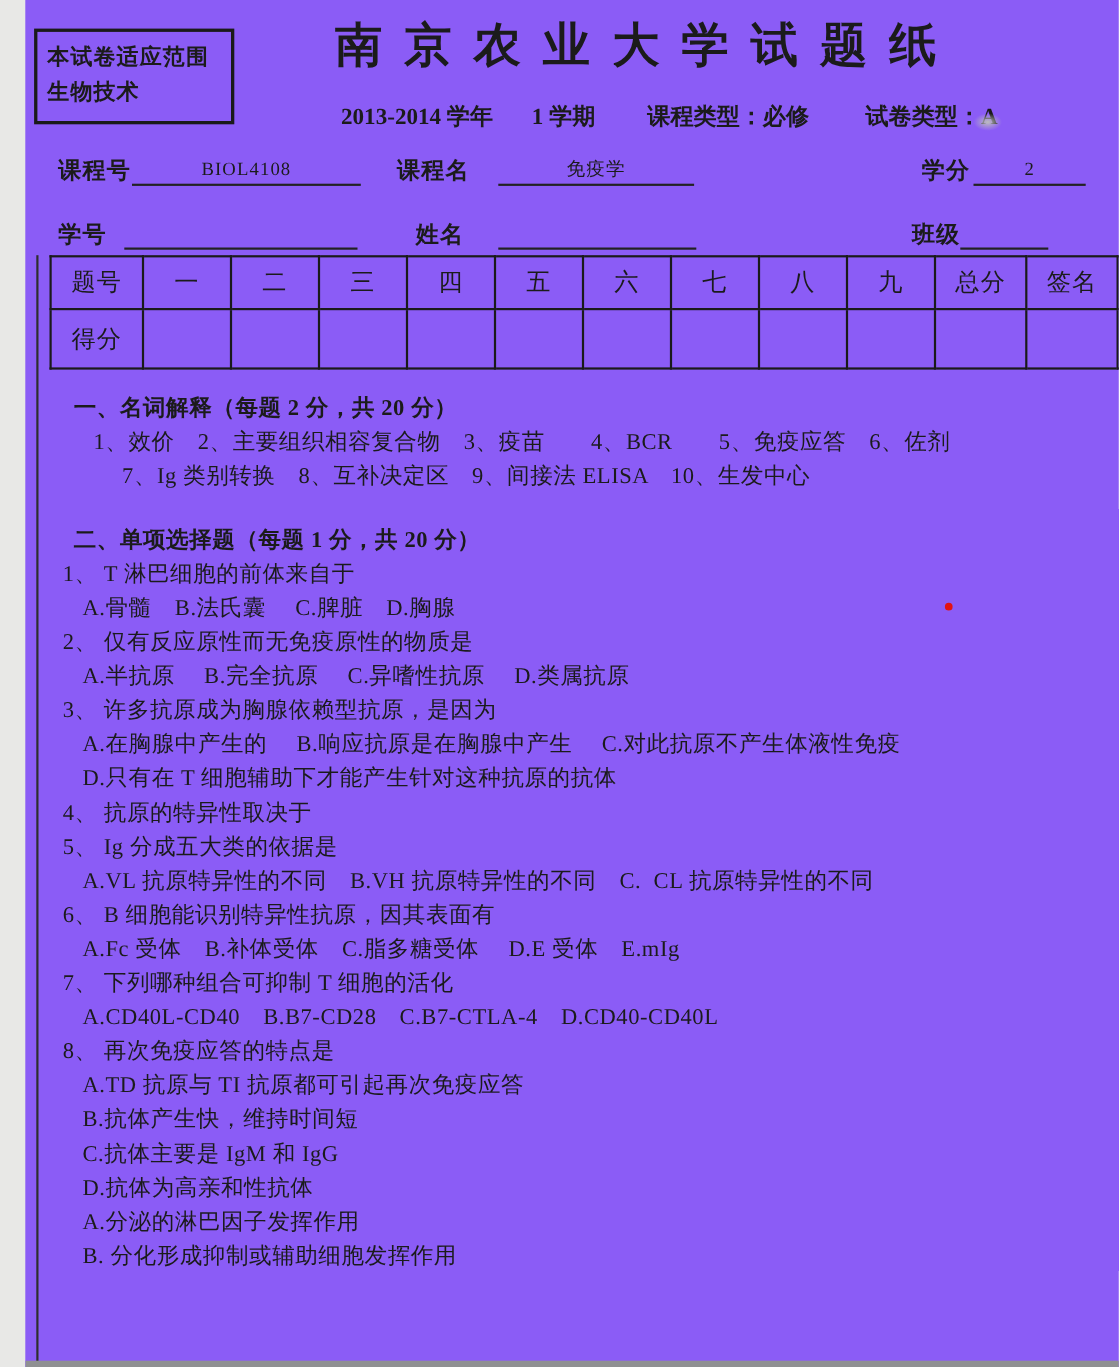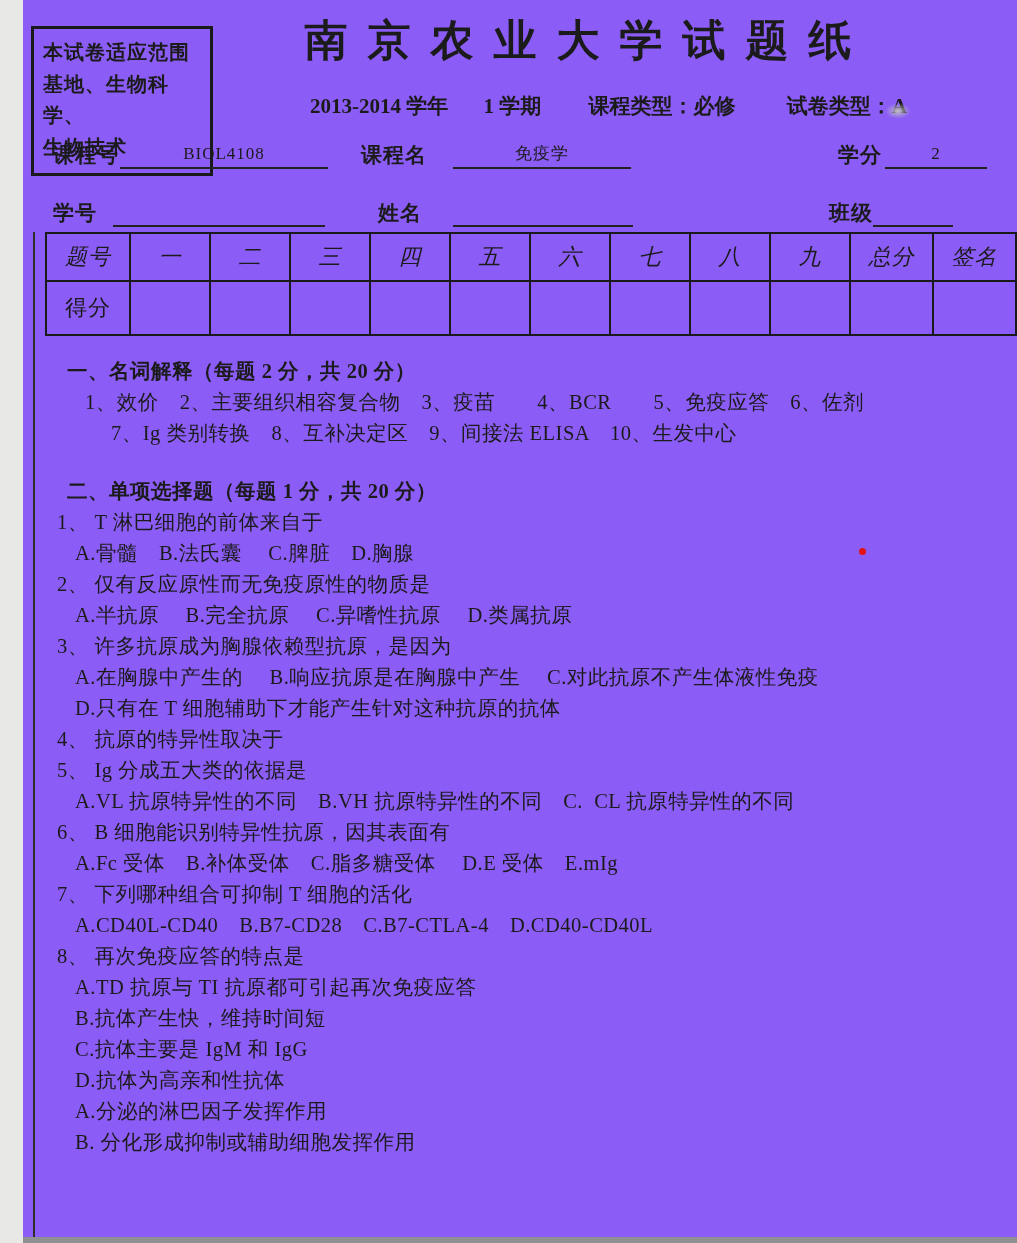--- a/index.html
+++ b/index.html
@@ -46,21 +46,21 @@
   
   table.score{
     position:absolute;left:22px;top:232px;width:984px;
     border-collapse:collapse;table-layout:fixed;
     font-size:22px;letter-spacing:1px;
   }
   table.score td{
     border:2px solid #1a1a1a;text-align:center;vertical-align:middle;
     padding:0;overflow:hidden;
   }
-  table.score tr.hdr td{height:46px;font-style:italic;}
+  table.score tr.hdr td{height:46px;}
   table.score tr.scr td{height:52px;}
   
   .left-edge-line{position:absolute;left:10px;top:232px;width:2px;height:1011px;background:#2e2e2e;}
   .bottom-strip{position:absolute;left:0;bottom:0;width:1017px;height:6px;background:#8f9092;}
   .red-dot{position:absolute;left:836px;top:548px;width:7px;height:7px;border-radius:50%;background:#e31212;}
   
   .body-lines{position:absolute;left:0;top:356px;width:1017px;}
   .line{
     line-height:31px;height:31px;font-size:20.5px;
     white-space:pre;letter-spacing:0.5px;
@@ -72,21 +72,20 @@
   .kind-q{padding-left:34px;}
   .kind-o{padding-left:52px;}
 </style>
 </head>
 <body>
 
 <div class="page">
 
   <div class="scope-box">
     <div>本试卷适应范围</div>
-    <div>基地、生物科学、</div>
     <div>生物技术</div>
   </div>
 
   <div class="title">南京农业大学试题纸</div>
 
   <div class="subtitle">
     <span>2013-2014 学年</span>
     <span class="sem">1 学期</span>
     <span class="ctype">课程类型：必修</span>
     <span class="ptype">试卷类型：A</span>

